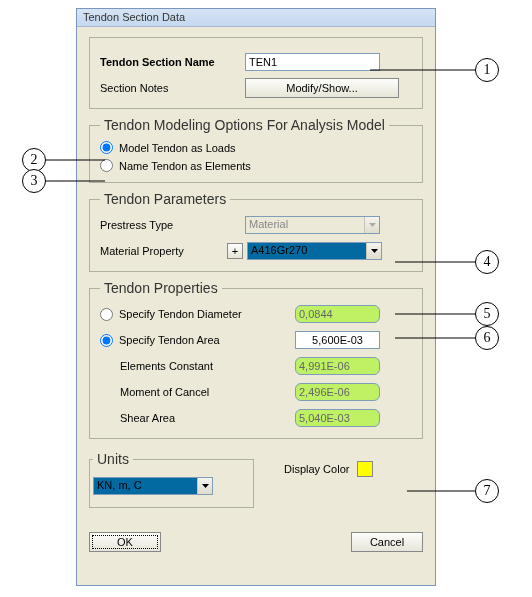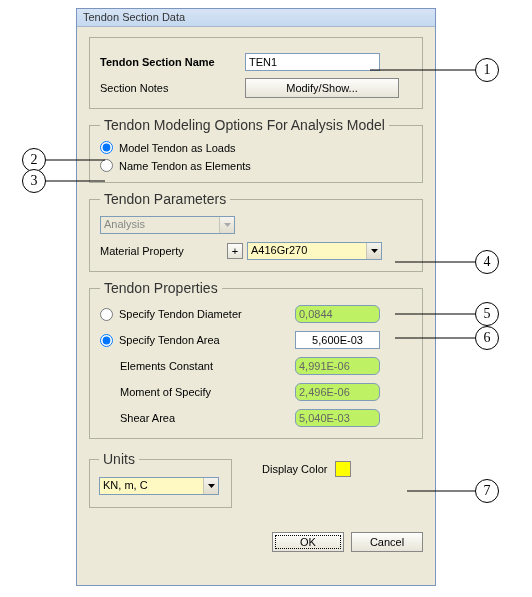--- a/index.html
+++ b/index.html
@@ -62,21 +62,21 @@
     font: inherit;
     width: 105px;
   }
   .text-input.disabled { background: #bef264; color: #666; border-radius: 6px; }
   .combo {
     display: inline-flex;
     align-items: stretch;
     width: 105px;
     height: 18px;
     border: 1px solid #7f9db9;
-    background: #fef9c3;
+    background: #0369a1;
   }
   .combo.disabled { background: #ece9d8; color: #888; }
   .combo-text { flex: 1; padding: 1px 3px; }
   .combo-arrow {
     width: 15px;
     background: linear-gradient(#f4f3ee,#e1ddcd);
     border-left: 1px solid #c6c6b8;
     display:flex; align-items:center; justify-content:center;
   }
   .combo-arrow svg { display:block; }
@@ -101,39 +101,39 @@
   }
   .props-indent { padding-left: 20px; }
   .bottom-area {
     display: flex;
     align-items: flex-start;
     gap: 10px;
     margin-top: 12px;
   }
   .units-box {
     border: 1px solid #b0b0a0;
-    padding: 10px 12px 12px 9px;
+    padding: 10px 12px 12px 3px;
     position: relative;
-    width: 142px;
+    width: 165px;
   }
   .display-color {
     display: flex;
     align-items: center;
     margin-top: 10px;
     margin-left: 20px;
   }
   .color-swatch {
     width: 16px; height: 16px;
     background: #ffff00;
     border: 1px solid #888;
     margin-left: 8px;
   }
   .dialog-buttons {
     display: flex;
-    justify-content: flex-end;
+    justify-content: space-between;
     gap: 7px;
     margin-top: 16px;
   }
   .dialog-buttons .btn { width: 72px; }
   .ok-btn { outline: 1px dotted #000; outline-offset: -4px; }
 
   
   .callout {
     position: absolute;
     width: 24px; height: 24px;
@@ -215,22 +215,23 @@
       </div>
       <div class="radio-row">
         <input type="radio" name="model" style="">
         <span>Name Tendon as Elements</span>
       </div>
     </fieldset>
 
     <fieldset>
       <legend>Tendon Parameters</legend>
       <div class="row">
+        <span class="lbl">Prestress Type</span>
         <div class="combo disabled wide2" style="width:135px">
-          <span class="combo-text">Analysis</span>
+          <span class="combo-text">Material</span>
           <span class="combo-arrow">
             <svg width="7" height="4">
                 <polygon points="0,0 7,0 3.5,4" fill="#aaa"></polygon>
               </svg>
           </span>
         </div>
       </div>
       <div class="row">
         <span class="lbl" style="flex-basis:127px">Material Property</span>
         <button class="small-btn">+</button>
@@ -259,21 +260,21 @@
           <input type="radio" name="spec" checked="" style="">
           <span>Specify Tendon Area</span>
         </span>
         <input class="text-input" style="width: 85px; text-align: center;" value="5,600E-03">
       </div>
       <div class="row props-indent">
         <span class="lbl" style="flex-basis:175px">Elements Constant</span>
         <input class="text-input disabled" style="width: 85px;" readonly="" value="4,991E-06">
       </div>
       <div class="row props-indent">
-        <span class="lbl" style="flex-basis:175px">Moment of Specify</span>
+        <span class="lbl" style="flex-basis:175px">Moment of Cancel</span>
         <input class="text-input disabled" style="width: 85px;" readonly="" value="2,496E-06">
       </div>
       <div class="row props-indent">
         <span class="lbl" style="flex-basis:175px">Shear Area</span>
         <input class="text-input disabled" style="width: 85px;" readonly="" value="5,040E-03">
       </div>
     </fieldset>
 
     <div class="bottom-area">
       <fieldset class="units-box">

